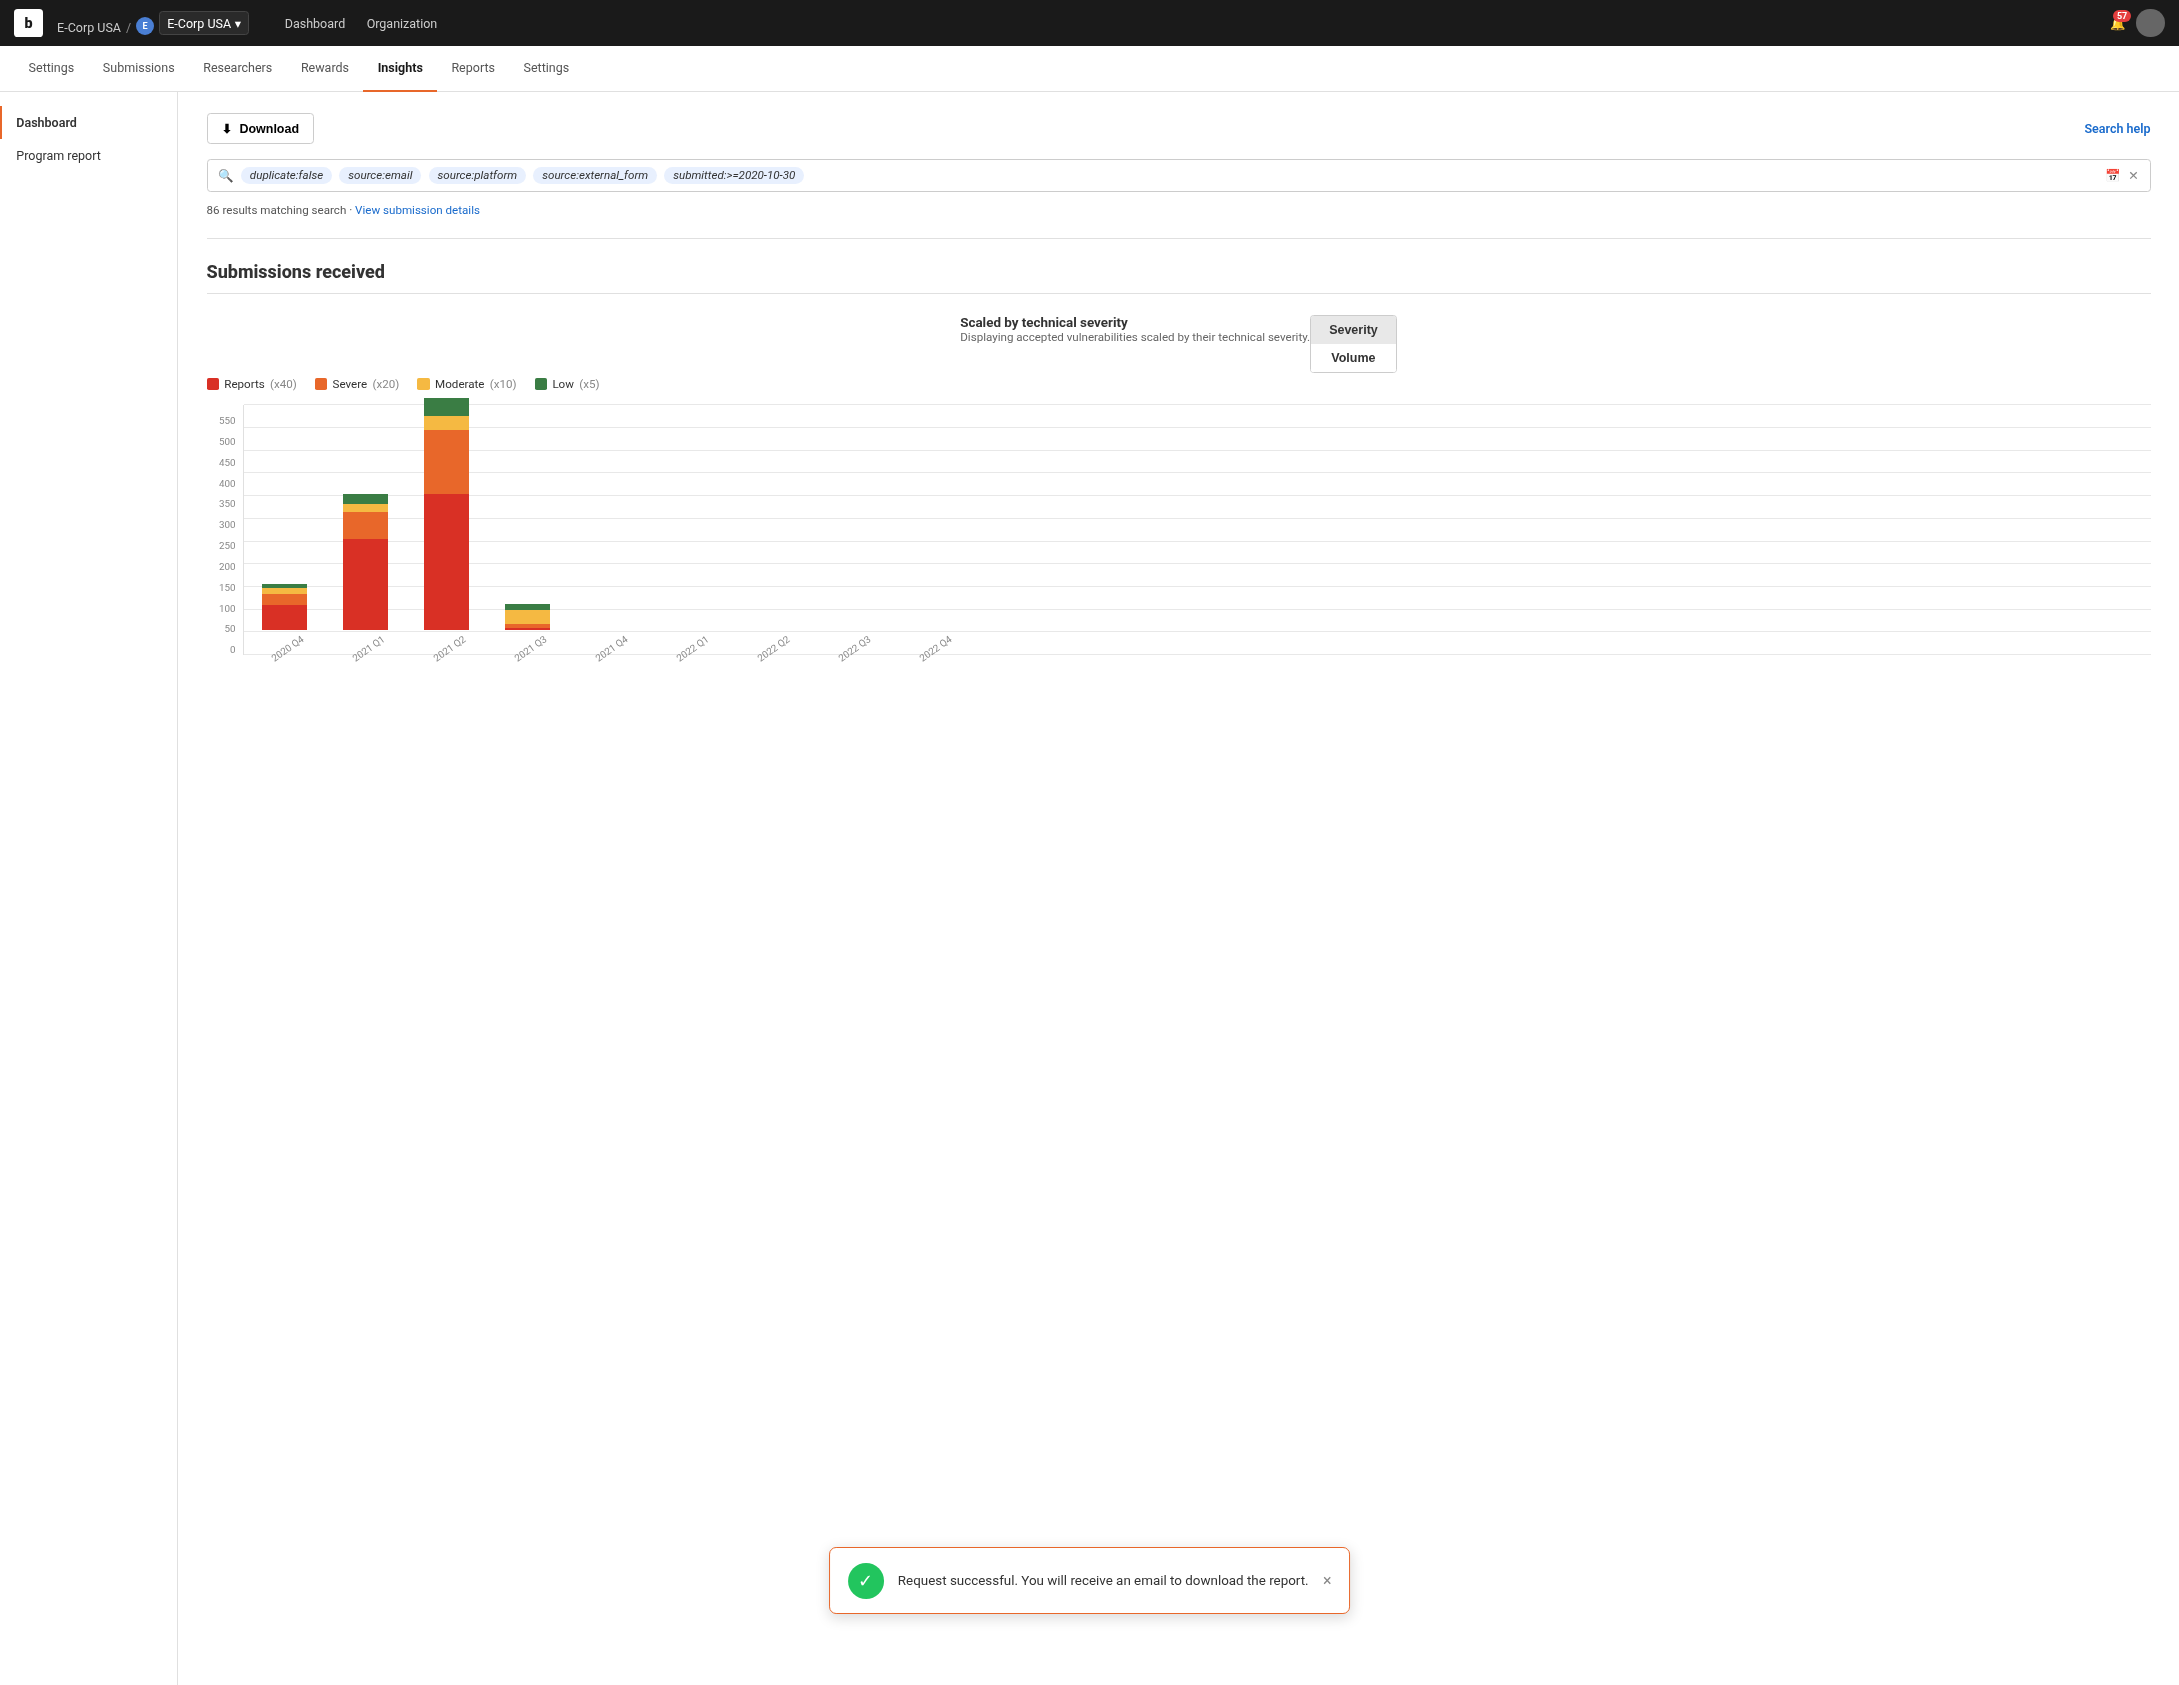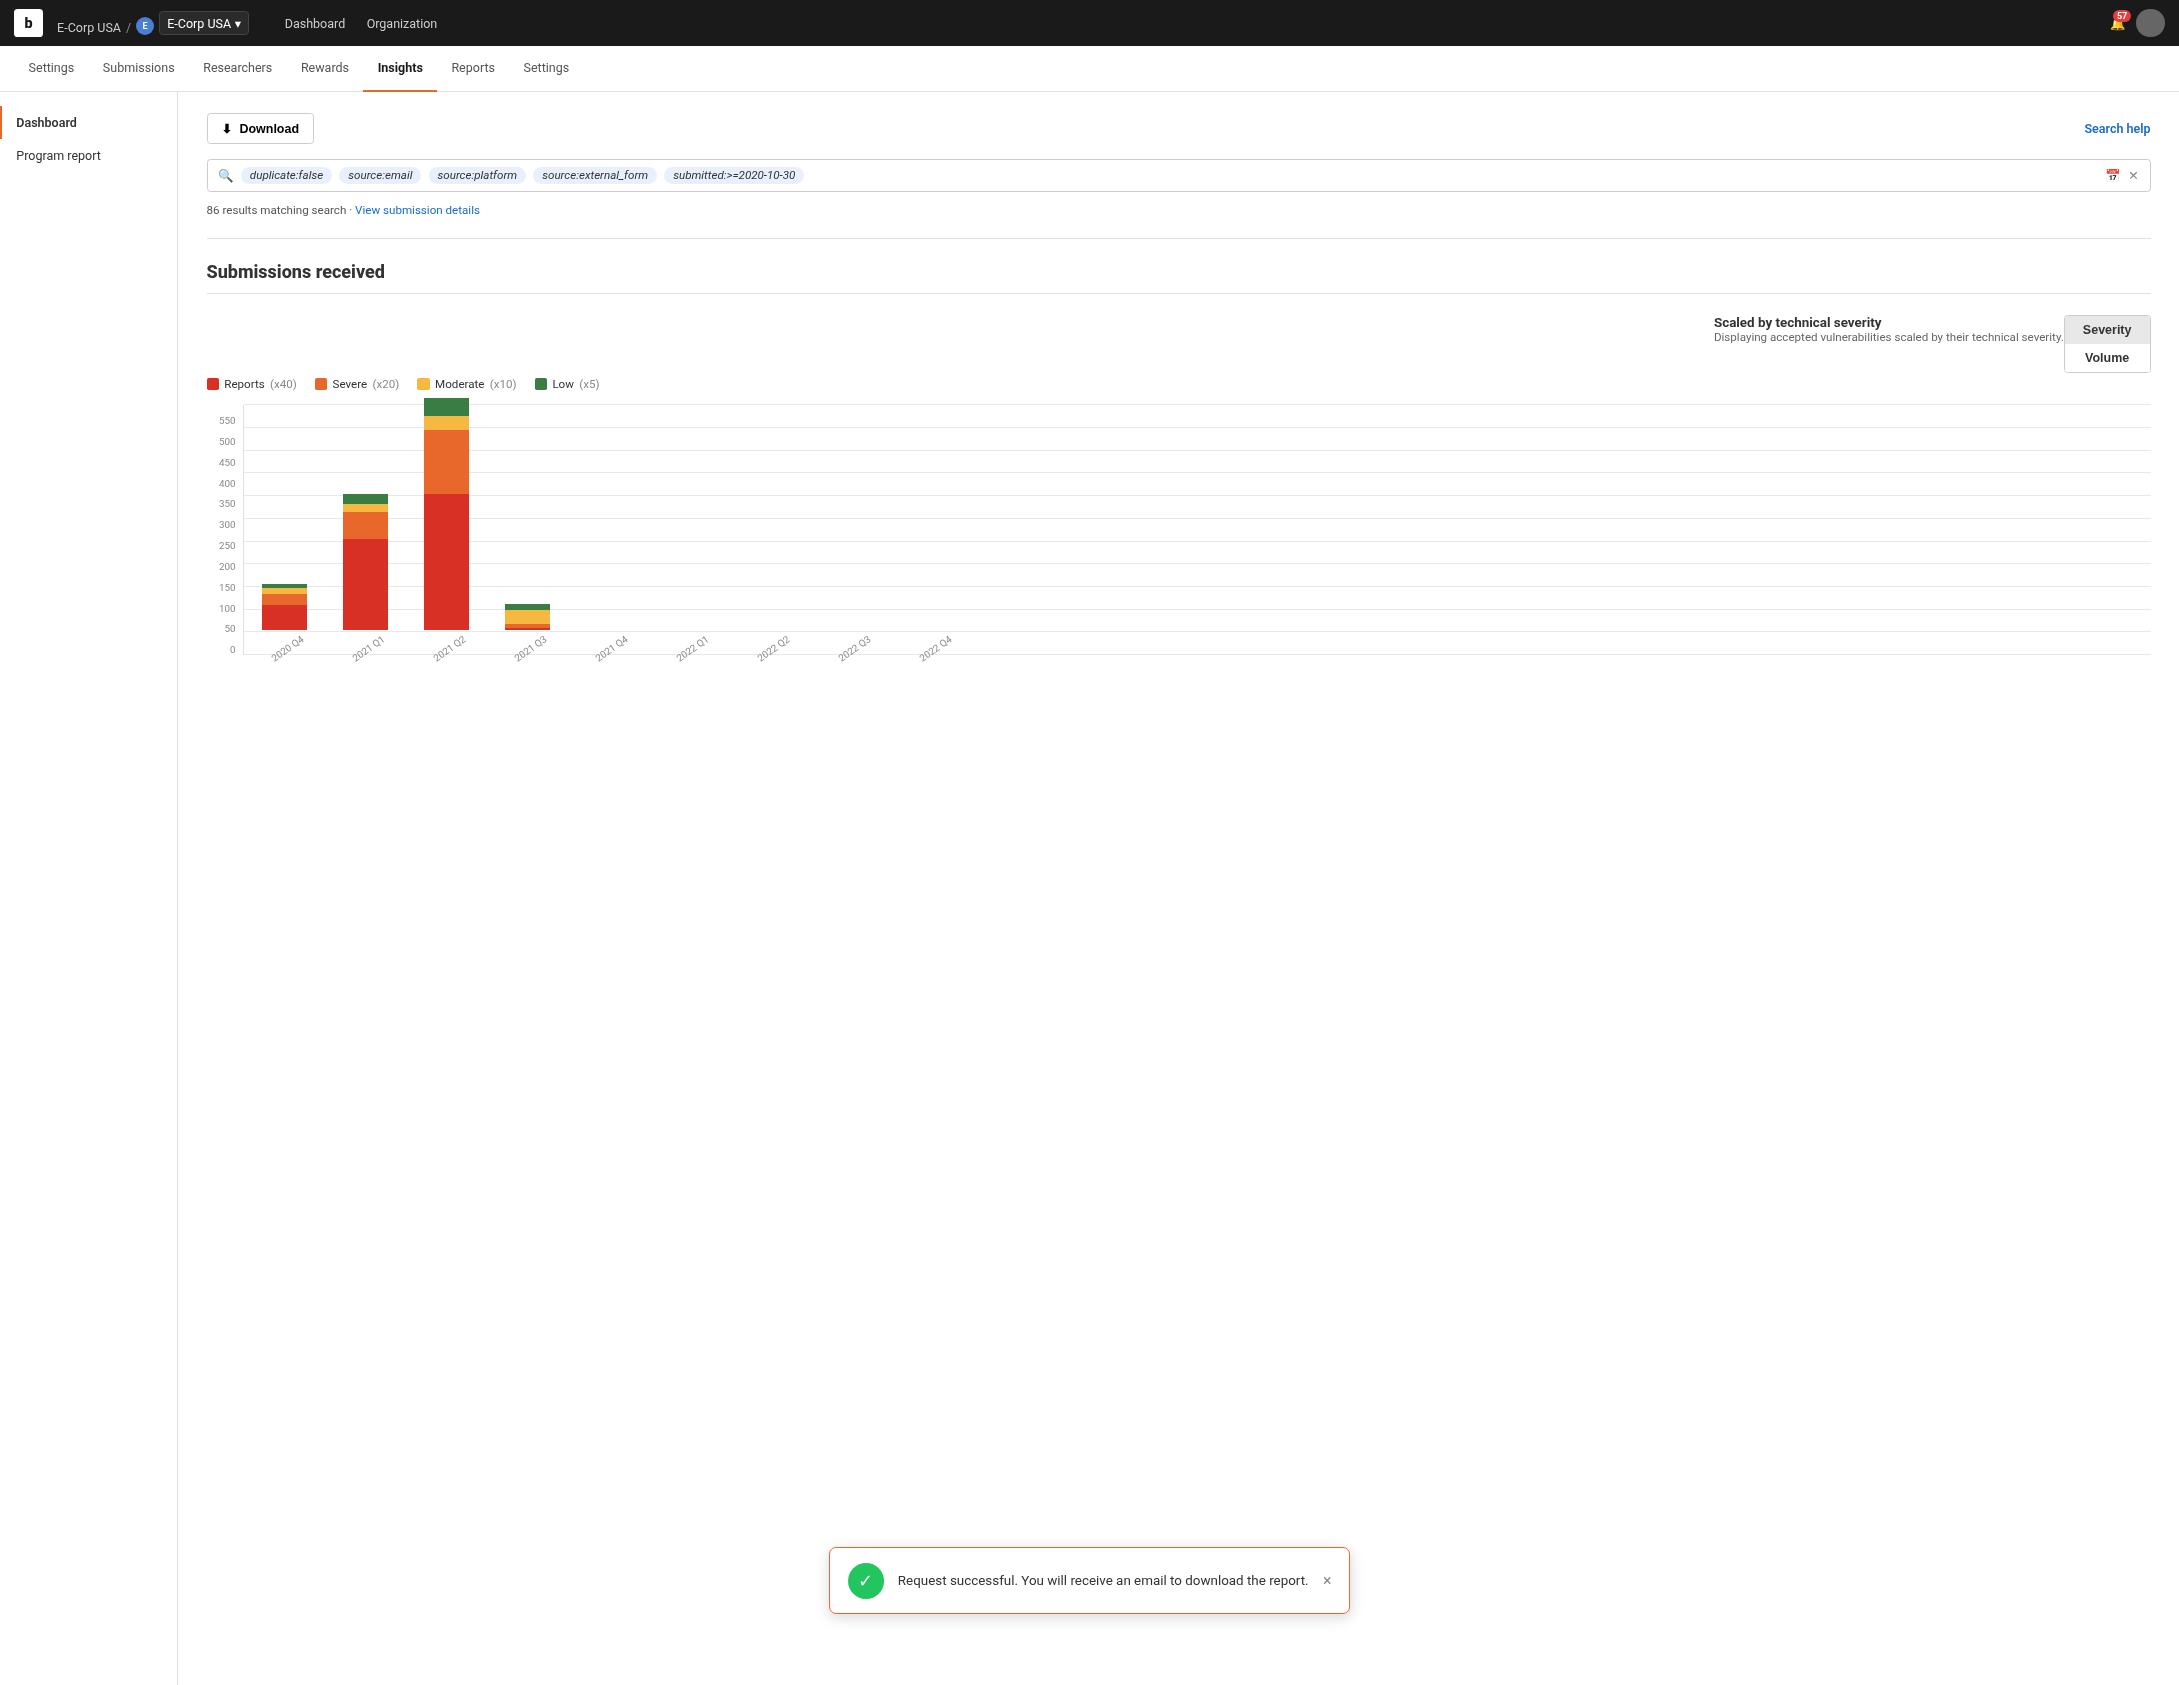--- a/index.html
+++ b/index.html
@@ -100,21 +100,21 @@
     .results-line { font-size: 11.6px; color: #555; margin-bottom: 21.4px; }
     .results-line a { color: #1a6bcc; text-decoration: none; }
 
     
     .page-title { font-size: 25px; font-weight: 800; margin-bottom: 14.3px; }
     .section-divider { border: none; border-top: 0.9px solid #e0e0e0; margin: 0 0 21.4px; }
 
     .section-title { font-size: 18px; font-weight: 800; margin-bottom: 10.7px; }
 
     
-    .chart-header { display: flex; align-items: flex-start; justify-content: flex-end; margin-bottom: 3.6px; }
+    .chart-header { display: flex; align-items: flex-start; justify-content: center; margin-bottom: 3.6px; }
     .chart-title { font-size: 13.4px; font-weight: 700; }
     .chart-subtitle { font-size: 11.6px; color: #666; margin-bottom: 14.3px; }
     .toggle-group { display: flex; border: 0.9px solid #ccc; border-radius: 3.6px; overflow: hidden; flex-direction: column; }
     .toggle-btn {
       padding: 7.1px 18px; font-size: 12.5px; font-weight: 600; border: none; cursor: pointer; background: #fff; color: #333;
     }
     .toggle-btn.active { background: #e8e8e8; }
 
     
     .legend { display: flex; gap: 18px; margin-bottom: 14.3px; align-items: center; }

